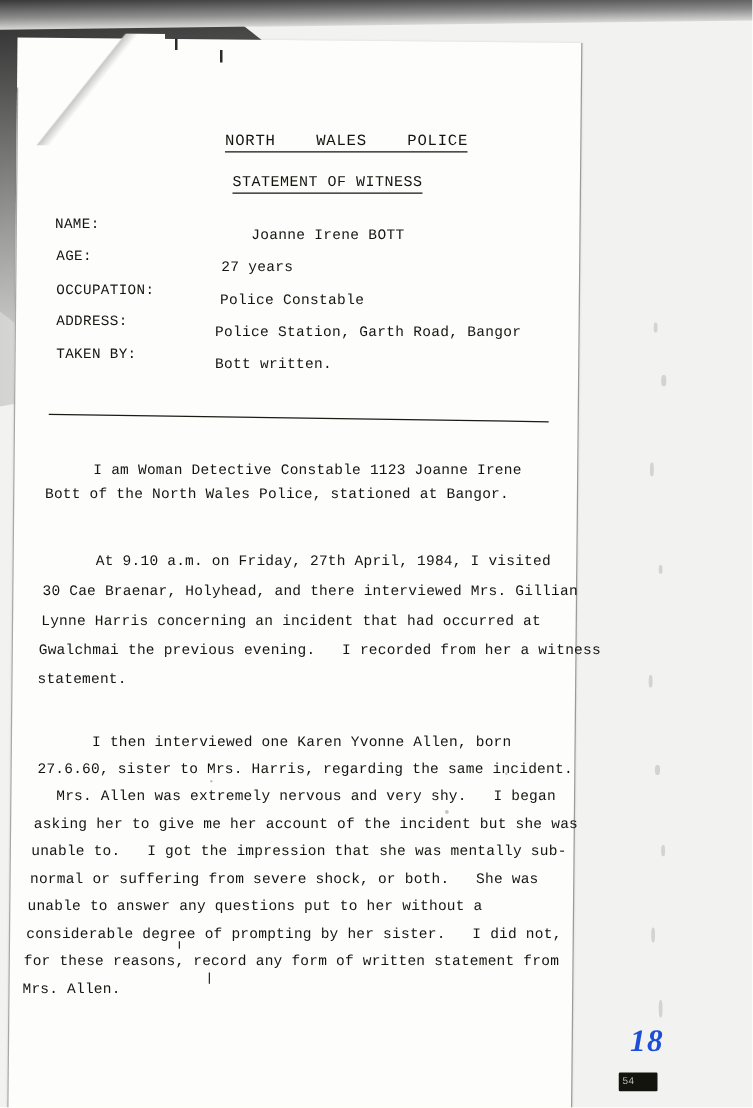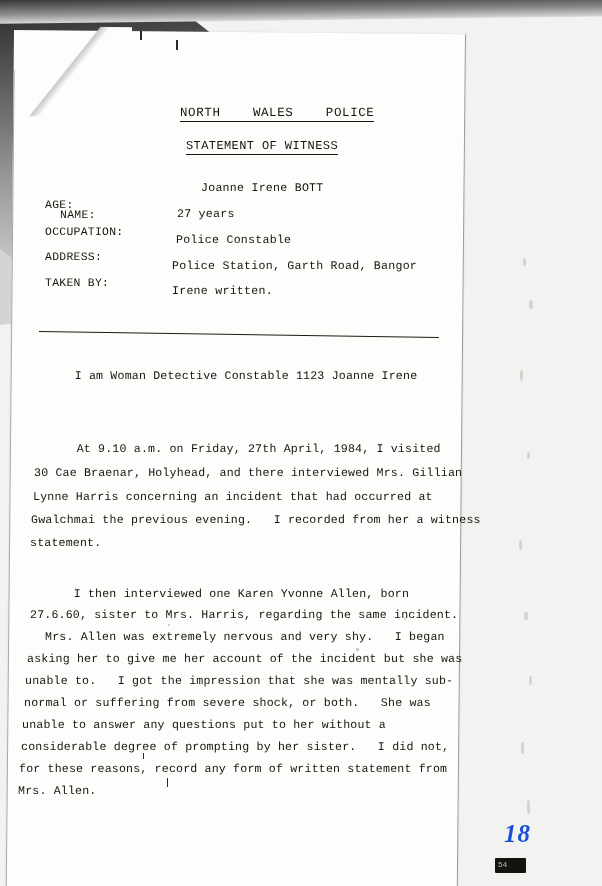--- a/index.html
+++ b/index.html
@@ -215,35 +215,36 @@
   <div class="dust" style="left:356px; top:648px; width:3px; height:3px;"></div>
   <div class="dust" style="left:404px; top:618px; width:2px; height:2px;"></div>
   <div class="dust" style="left:168px; top:624px; width:2px; height:2px;"></div>
 
   <div class="content">
 
     <div class="t title" style="left:180px; top:106px;">NORTH    WALES    POLICE</div>
 
     <div class="t subtitle" style="left:186px; top:139px;">STATEMENT OF WITNESS</div>
 
-    <div class="t field-label" style="left:60px; top:174px;margin-top:36px;">NAME:</div>
+    <div class="t field-label" style="left:44px; top:174px;">NAME:</div>
     <div class="t field-label" style="left:45px; top:200px;">AGE:</div>
     <div class="t field-label" style="left:45px; top:227px;">OCCUPATION:</div>
     <div class="t field-label" style="left:45px; top:252px;text-align:center;">ADDRESS:</div>
     <div class="t field-label" style="left:45px; top:278px;">TAKEN BY:</div>
 
     <div class="t field-value" style="left:177px; top:182px;margin-left:24px;">Joanne Irene BOTT</div>
     <div class="t field-value" style="left:177px; top:208px;">27 years</div>
     <div class="t field-value" style="left:176px; top:234px;">Police Constable</div>
     <div class="t field-value" style="left:172px; top:260px;">Police Station, Garth Road, Bangor</div>
-    <div class="t field-value" style="left:172px; top:285px;">Irene written.</div>
+    <div class="t field-value" style="left:172px; top:285px;">Bott written.</div>
 
     <div class="divider" style="left:39px; top:331px; width:400px; transform:rotate(0.85deg); transform-origin:left center;"></div>
 
     <div class="t body-line" style="left:39px; top:370px;">     I am Woman Detective Constable 1123 Joanne Irene</div>
+    <div class="t body-line" style="left:36px; top:389px;">Bott of the North Wales Police, stationed at Bangor.</div>
 
     <div class="t body-line" style="left:41px; top:443px;">     At 9.10 a.m. on Friday, 27th April, 1984, I visited</div>
     <div class="t body-line" style="left:34px; top:467px;">30 Cae Braenar, Holyhead, and there interviewed Mrs. Gillian</div>
     <div class="t body-line" style="left:33px; top:491px;">Lynne Harris concerning an incident that had occurred at</div>
     <div class="t body-line" style="left:31px; top:514px;">Gwalchmai the previous evening.   I recorded from her a witness</div>
     <div class="t body-line" style="left:30px; top:537px;">statement.</div>
 
     <div class="t body-line" style="left:38px; top:588px;">     I then interviewed one Karen Yvonne Allen, born</div>
     <div class="t body-line" style="left:30px; top:609px;">27.6.60, sister to Mrs. Harris, regarding the same incident.</div>
     <div class="t body-line" style="left:29px; top:631px;padding-left:16px;">Mrs. Allen was extremely nervous and very shy.   I began</div>

